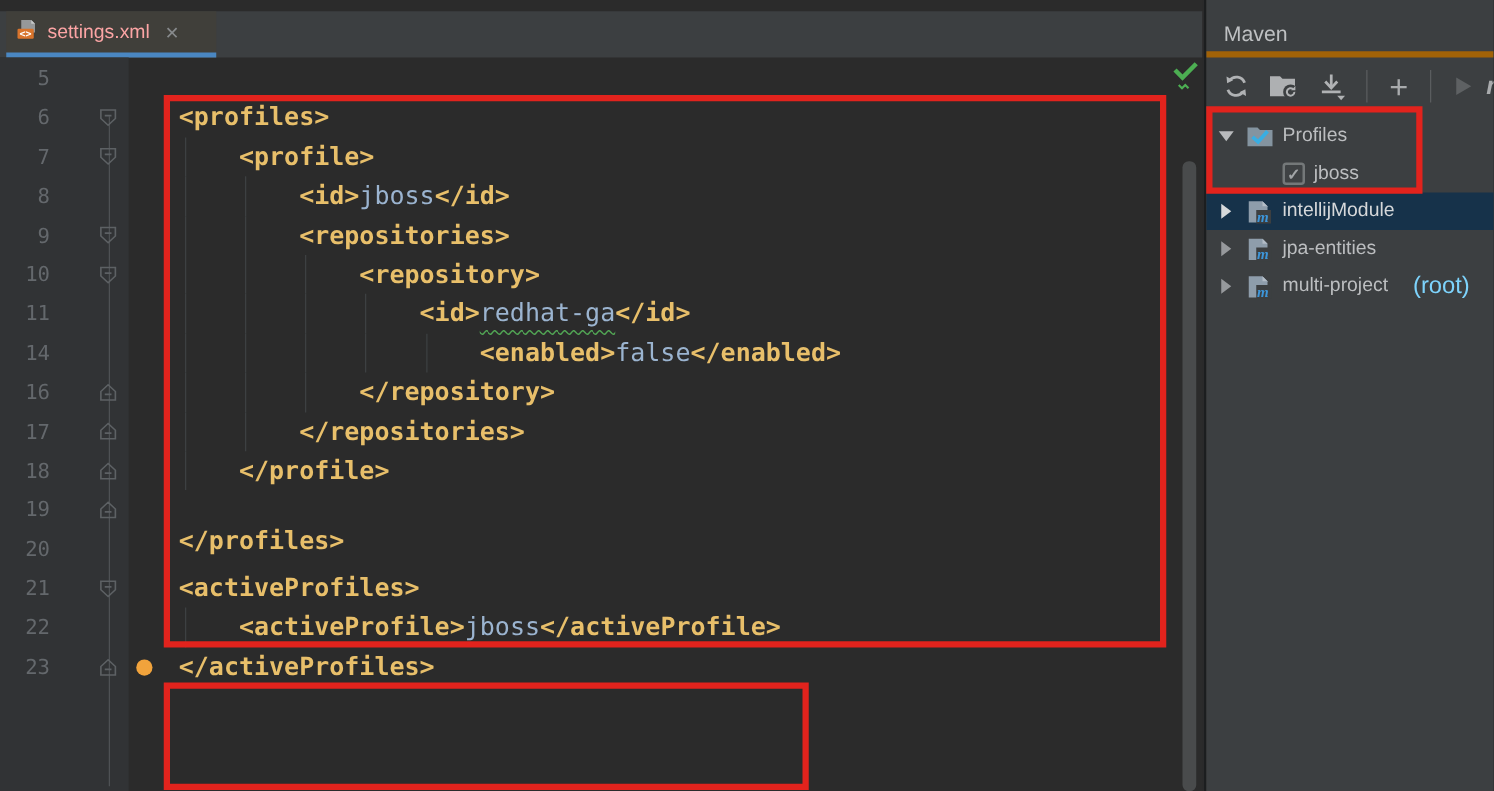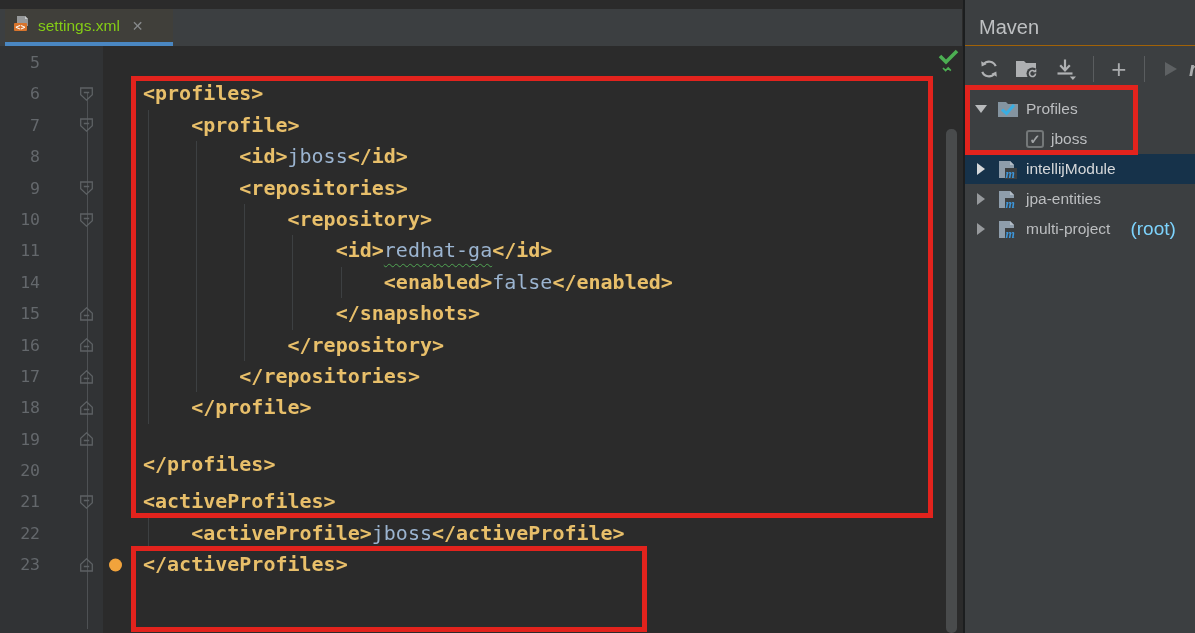--- a/index.html
+++ b/index.html
@@ -16,21 +16,21 @@
   *{margin:0;padding:0;box-sizing:border-box;}
   html,body{width:1195px;height:633px;overflow:hidden;background:#2b2b2b;
     font-family:"Liberation Sans",sans-serif;}
   .stage{position:absolute;left:0;top:0;width:1195px;height:633px;overflow:hidden;}
 
   
   .editor-pane{position:absolute;left:0;top:0;width:962px;height:633px;background:#2b2b2b;overflow:hidden;}
   .tabbar{position:absolute;left:0;top:9px;width:962px;height:37px;background:#3c3f41;}
   .tab{position:absolute;left:5px;top:0;height:37px;width:168px;background:#403f3a;
        border-bottom:4px solid var(--tab_accent);display:flex;align-items:center;padding:0 8px;cursor:default;}
-  .tab-label{font-size:15.5px;color:#84cc16;margin-left:8px;white-space:nowrap;}
+  .tab-label{font-size:15.5px;color:#fca5a5;margin-left:8px;white-space:nowrap;}
   .tab-close{margin-left:12px;color:#878a8c;font-size:14px;line-height:14px;}
 
   .gutter-bg{position:absolute;left:0;top:46px;width:103px;height:587px;background:#313335;}
   .gutter-connector{position:absolute;left:87px;top:93px;width:1px;height:536px;background:#4e5154;}
 
   .editor-lines{position:absolute;left:0;top:47px;width:962px;}
   .ed-line{position:relative;height:31.4px;}
   .ln{position:absolute;left:0;top:0;width:40px;height:31.4px;text-align:right;
       font-family:"DejaVu Sans Mono",monospace;font-size:16.5px;line-height:31.4px;color:#64686c;}
   .fold{position:absolute;left:79px;top:50%;transform:translateY(-50%);width:15px;height:15px;}
@@ -47,21 +47,21 @@
   .seg-typo .wave{text-decoration:underline wavy var(--typo_wave);text-underline-offset:6px;text-decoration-thickness:1px;}
 
   .inspection-widget{position:absolute;left:935px;top:46px;width:26px;height:30px;}
   .scrollbar-thumb{position:absolute;left:946px;top:129px;width:11px;height:504px;
        background:#595c5e;border-radius:5px;opacity:.65;}
 
   
   .maven-pane{position:absolute;left:963px;top:0;width:232px;height:633px;background:#3c3f41;
       border-left:2px solid #1c1e1f;overflow:hidden;}
   .maven-header{position:absolute;left:0;top:9px;width:100%;height:37px;line-height:37px;
-      padding-left:14px;font-size:20px;color:#bec0c2;border-bottom:1px solid #a16207;}
+      padding-left:14px;font-size:17px;color:#bec0c2;border-bottom:5px solid #a16207;}
   .maven-toolbar{position:absolute;left:0;top:47px;width:100%;height:44px;display:flex;
       align-items:center;padding-left:13px;}
   .tbtn{width:24px;height:24px;margin-right:15px;display:flex;align-items:center;justify-content:center;}
   .tbtn.glyph{font-size:26px;color:#a9abad;font-weight:400;line-height:24px;}
   .tsep{width:1px;height:26px;background:#5a5d5f;margin-right:15px;}
   .tbtn.partial{position:absolute;left:221px;top:10px;margin:0;font-size:20px;font-style:italic;
       font-weight:bold;color:#a9abad;}
 
   .maven-tree{position:absolute;left:0;top:94px;width:232px;}
   .trow{position:relative;display:flex;align-items:center;height:30px;padding-left:9px;cursor:default;}
@@ -185,34 +185,20 @@
           <div class="code">
             <div class="guide" style="left: 5px;"></div>
             <div class="guide" style="left: 53.16px;"></div>
             <div class="guide" style="left: 101.32px;"></div>
             <div class="guide" style="left: 149.48px;"></div>
             <div class="guide" style="left: 197.64px;"></div>
             <div class="txt" style="padding-left: 240.8px;"><span class="seg-tag">&lt;enabled&gt;</span><span class="seg-val">false</span><span class="seg-tag">&lt;/enabled&gt;</span></div>
           </div>
         </div>
         <div class="ed-line">
-          <div class="ln">15</div>
-          <div class="fold"><svg width="15" height="15" viewBox="0 0 15 15">
-              <path d="M7.5 1.3l5.8 5.4v6.8H1.7V6.7z" fill="none" stroke="#5d6164" stroke-width="1.3"></path>
-              <path d="M4.8 9h5.4" stroke="#5d6164" stroke-width="1.3"></path>
-            </svg></div>
-          <div class="code">
-            <div class="guide" style="left: 5px;"></div>
-            <div class="guide" style="left: 53.16px;"></div>
-            <div class="guide" style="left: 101.32px;"></div>
-            <div class="guide" style="left: 149.48px;"></div>
-            <div class="txt" style="padding-left: 192.64px;"><span class="seg-tag">&lt;/snapshots&gt;</span></div>
-          </div>
-        </div>
-        <div class="ed-line">
           <div class="ln">16</div>
           <div class="fold"><svg width="15" height="15" viewBox="0 0 15 15">
               <path d="M7.5 1.3l5.8 5.4v6.8H1.7V6.7z" fill="none" stroke="#5d6164" stroke-width="1.3"></path>
               <path d="M4.8 9h5.4" stroke="#5d6164" stroke-width="1.3"></path>
             </svg></div>
           <div class="code">
             <div class="guide" style="left: 5px;"></div>
             <div class="guide" style="left: 53.16px;"></div>
             <div class="guide" style="left: 101.32px;"></div>
             <div class="txt" style="padding-left: 144.48px;"><span class="seg-tag">&lt;/repository&gt;</span></div>

